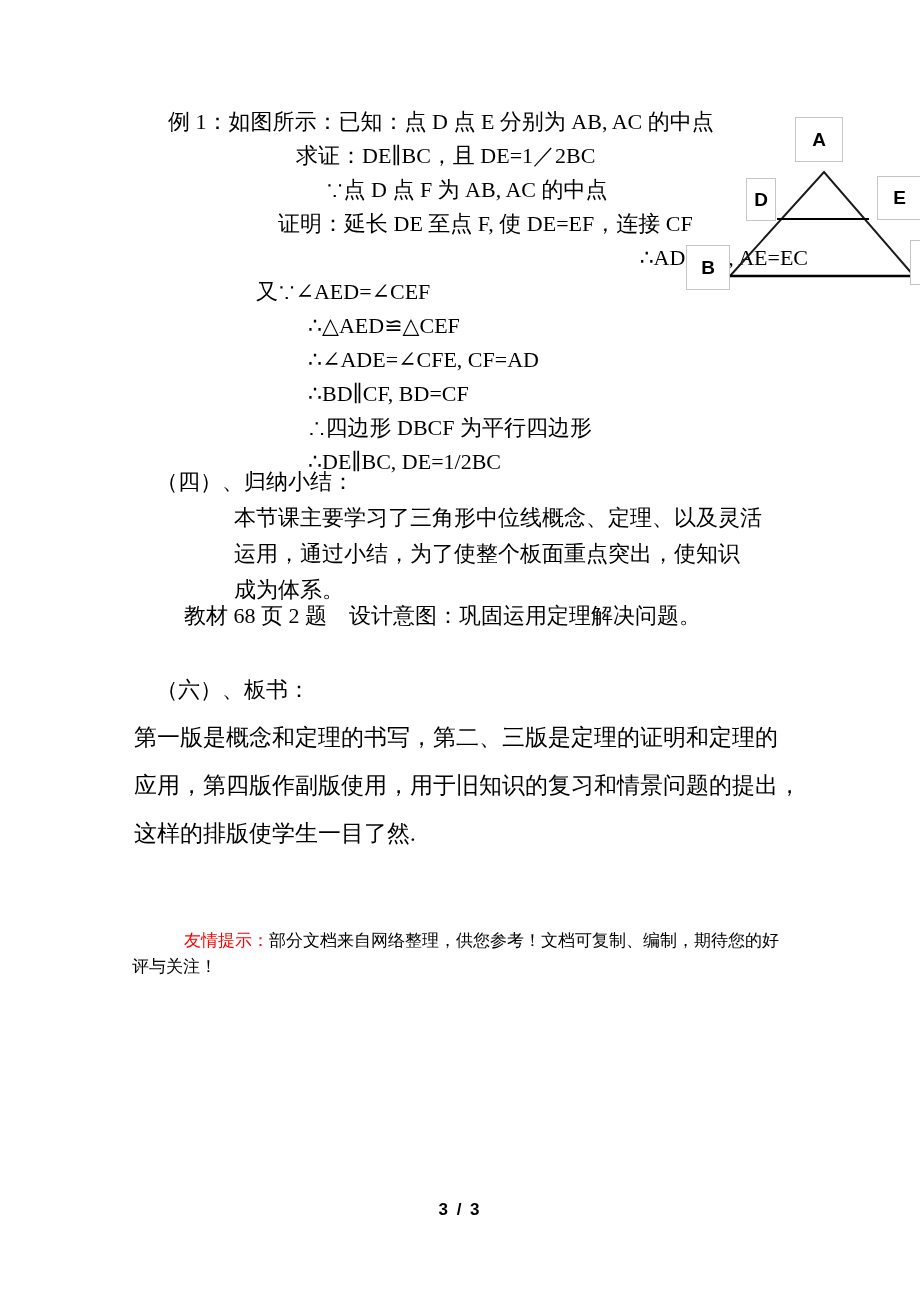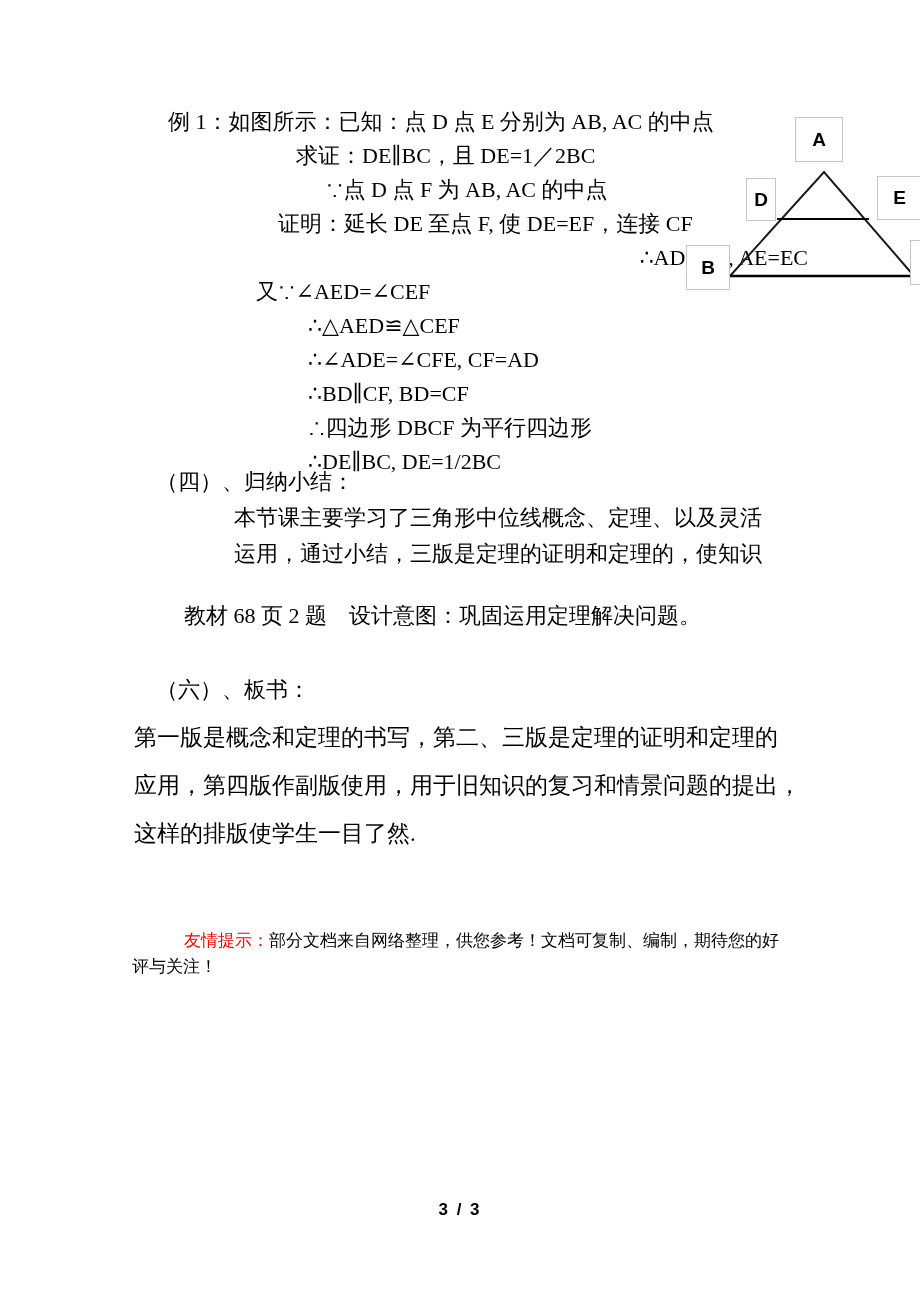--- a/index.html
+++ b/index.html
@@ -135,21 +135,22 @@
     <div class="row r-indent-7">∴∠ADE=∠CFE, CF=AD</div>
     <div class="row r-indent-8">∴BD∥CF, BD=CF</div>
     <div class="row r-indent-9">∴四边形 DBCF 为平行四边形</div>
     <div class="row r-indent-10">∴DE∥BC, DE=1/2BC</div>
   </div>
 
   <div class="blk" id="sec-four">
     <div class="head">（四）、归纳小结：</div>
     <div class="body">
       <div class="row">本节课主要学习了三角形中位线概念、定理、以及灵活</div>
-      <div class="row">运用，通过小结，三版是定理的证明和定理的，使知识</div>
+      <div class="row">运用，通过小结，为了使整个板面重点突出，使知识</div>
+      <div class="row">成为体系。</div>
     </div>
   </div>
 
   <div class="blk" id="sec-five">
     <div class="item">教材 68 页 2 题　设计意图：巩固运用定理解决问题。</div>
   </div>
 
   <div class="blk" id="sec-six">
     <div class="head">（六）、板书：</div>
   </div>

